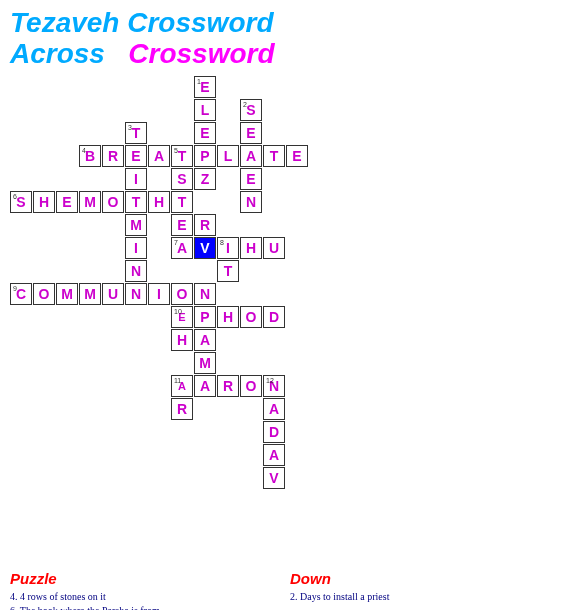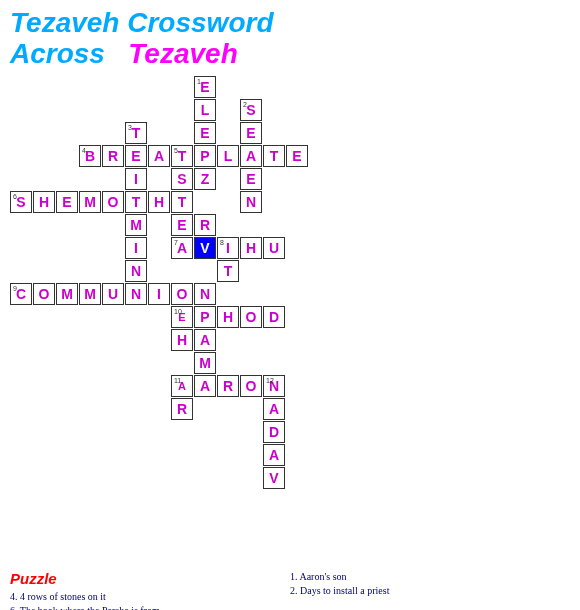--- a/index.html
+++ b/index.html
@@ -121,21 +121,21 @@
 
 <div id="app">
 
   <div class="title-block">
     <div class="title-line1">
       <span>Tezaveh Crossword</span>
     </div>
     <div class="title-line2">
       <span class="title-blue">Across</span>
       <span>&nbsp;</span>
-      <span class="title-magenta">Tezaveh</span>
+      <span class="title-magenta">Crossword</span>
     </div>
   </div>
 
   <div class="content-area">
 
     <div class="grid-container">
       <div class="grid" style="position:relative; width:300px; height:490px;">
 
         <div class="cell" style="left:184px;top:0px;">
             <span class="cell-num">1</span>
@@ -385,19 +385,19 @@
   </div>
 
   <div class="bottom-section">
     <div class="clues-col">
       <div class="clues-header">Puzzle</div>
       <div class="clue-item">4. 4 rows of stones on it</div>
       <div class="clue-item">6. The book where the Parsha is from</div>
 
     </div>
     <div class="clues-col">
-      <div class="clue-item">1. Aaron's son</div>
+      <div class="clues-header">Down</div>
       <div class="clue-item">2. Days to install a priest</div>
 
     </div>
   </div>
 
 </div>
 
 </body></html>

